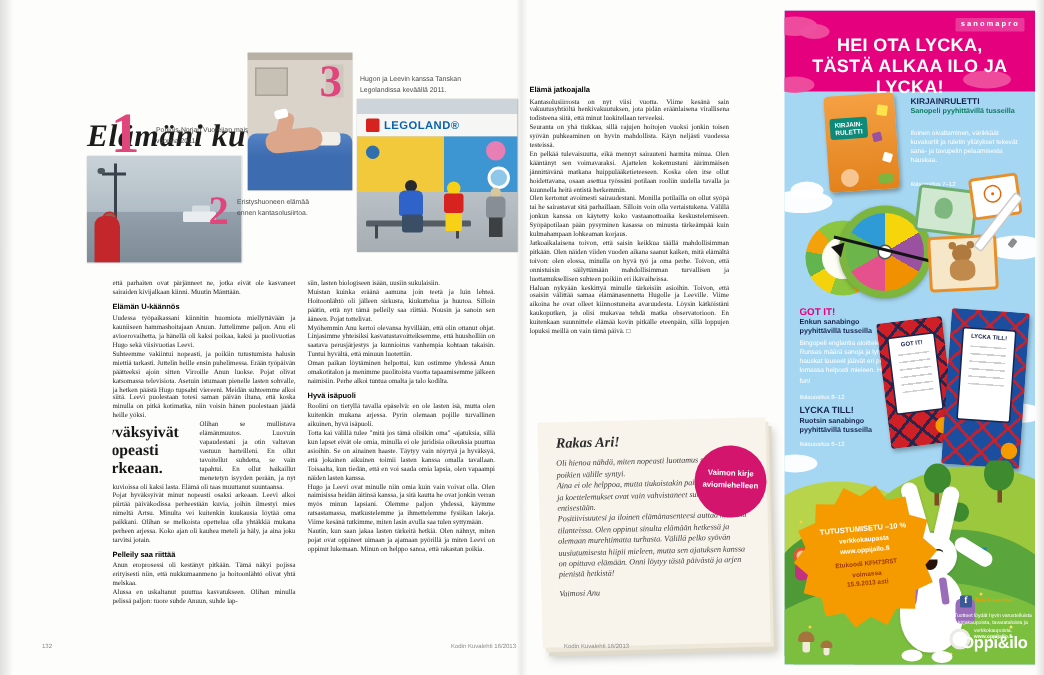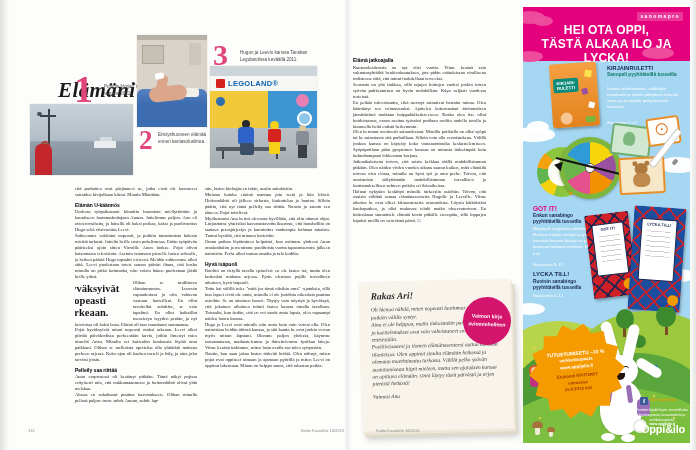--- a/index.html
+++ b/index.html
@@ -12,21 +12,21 @@
   .bignum{font-family:"Liberation Serif",serif;font-weight:bold;color:#e0457c;line-height:1;}
   .cap{font:4.6px/1.45 "Liberation Sans",sans-serif;color:#4a4a4a;}
 
   .bcol{font:4.6px/5.9px "Liberation Serif",serif;color:#232323;text-align:justify;overflow:hidden;}
   .bcol p{margin:0;white-space:pre-line;}
   .colh{font:bold 5px/1.2 "Liberation Sans",sans-serif;color:#000;margin:4px 0 1.5px;white-space:nowrap;}
   .pq{float:left;width:88px;margin:3px 6px 2px -36px;font:bold 10.5px/1.15 "Liberation Serif",serif;color:#161616;text-align:left;}
   .ftr{font:4px/1 "Liberation Sans",sans-serif;color:#8a8a8a;}
 
   
-  .ph{overflow:hidden;box-shadow:0 0 1px rgba(0,0,0,.25);}
+  .ph{overflow:hidden;box-shadow:0 0 1px rgba(0,0,0,.25);margin-left:28px;}
   .ph *{position:absolute;}
   .ph1{background:linear-gradient(#c9d2d8 0%,#b1bdc6 52%,#93a0ab 53%,#7e8c98 100%);}
   .p1-mast{left:18px;top:5px;width:2px;height:60px;background:#39424a;}
   .p1-bar{left:10px;top:11px;width:16px;height:2px;background:#39424a;}
   .p1-lamp{left:7px;top:8px;width:5px;height:4px;background:#4a555e;border-radius:2px;}
   .p1-ship{right:17px;top:37px;width:22px;height:7px;background:#e9edf0;border-radius:1px;}
   .p1-cab{right:21px;top:33px;width:12px;height:5px;background:#d5dce2;border-radius:1px;}
   .p1-person{left:5px;bottom:0;width:17px;height:31px;background:#c3272b;border-radius:6px 7px 0 0;}
   .p1-head{left:10px;bottom:24px;width:8px;height:8px;background:#8a6450;border-radius:50%;border:1.5px solid #c3272b;}
   .ph2{background:#d9d3ca;}
@@ -297,21 +297,21 @@
   <div class="abs edge-l"></div>
   <div class="abs edge-r"></div>
 
   <div class="abs ad">
     <div class="abs ad-band"></div>
     <div class="abs pcloud" style="left:-8px;top:4px;width:30px;height:13px;"></div>
     <div class="abs pcloud" style="left:10px;top:9px;width:20px;height:10px;"></div>
     <div class="abs pcloud" style="right:16px;top:40px;width:32px;height:12px;"></div>
     <div class="abs pcloud" style="left:-6px;top:44px;width:26px;height:11px;"></div>
     <div class="abs ad-logo">sanomapro</div>
-    <div class="abs ad-h" style="top:16px;">HEI OTA OPPI,</div>
+    <div class="abs ad-h" style="top:16px;">HEI OTA LYCKA,</div>
     <div class="abs ad-h" style="top:30px;">TÄSTÄ ALKAA ILO JA LYCKA!</div>
 
     <div class="abs wcloud" style="left:-10px;top:120px;width:42px;height:15px;"></div>
     <div class="abs wcloud" style="left:4px;top:114px;width:22px;height:12px;"></div>
     <div class="abs wcloud" style="right:-8px;top:150px;width:40px;height:16px;"></div>
     <div class="abs wcloud" style="right:-6px;top:262px;width:34px;height:13px;"></div>
     <div class="abs wcloud" style="left:-8px;top:296px;width:30px;height:12px;"></div>
 
     <div class="abs kbox">
       <div class="abs kbox-label">KIRJAIN-RULETTI</div>

